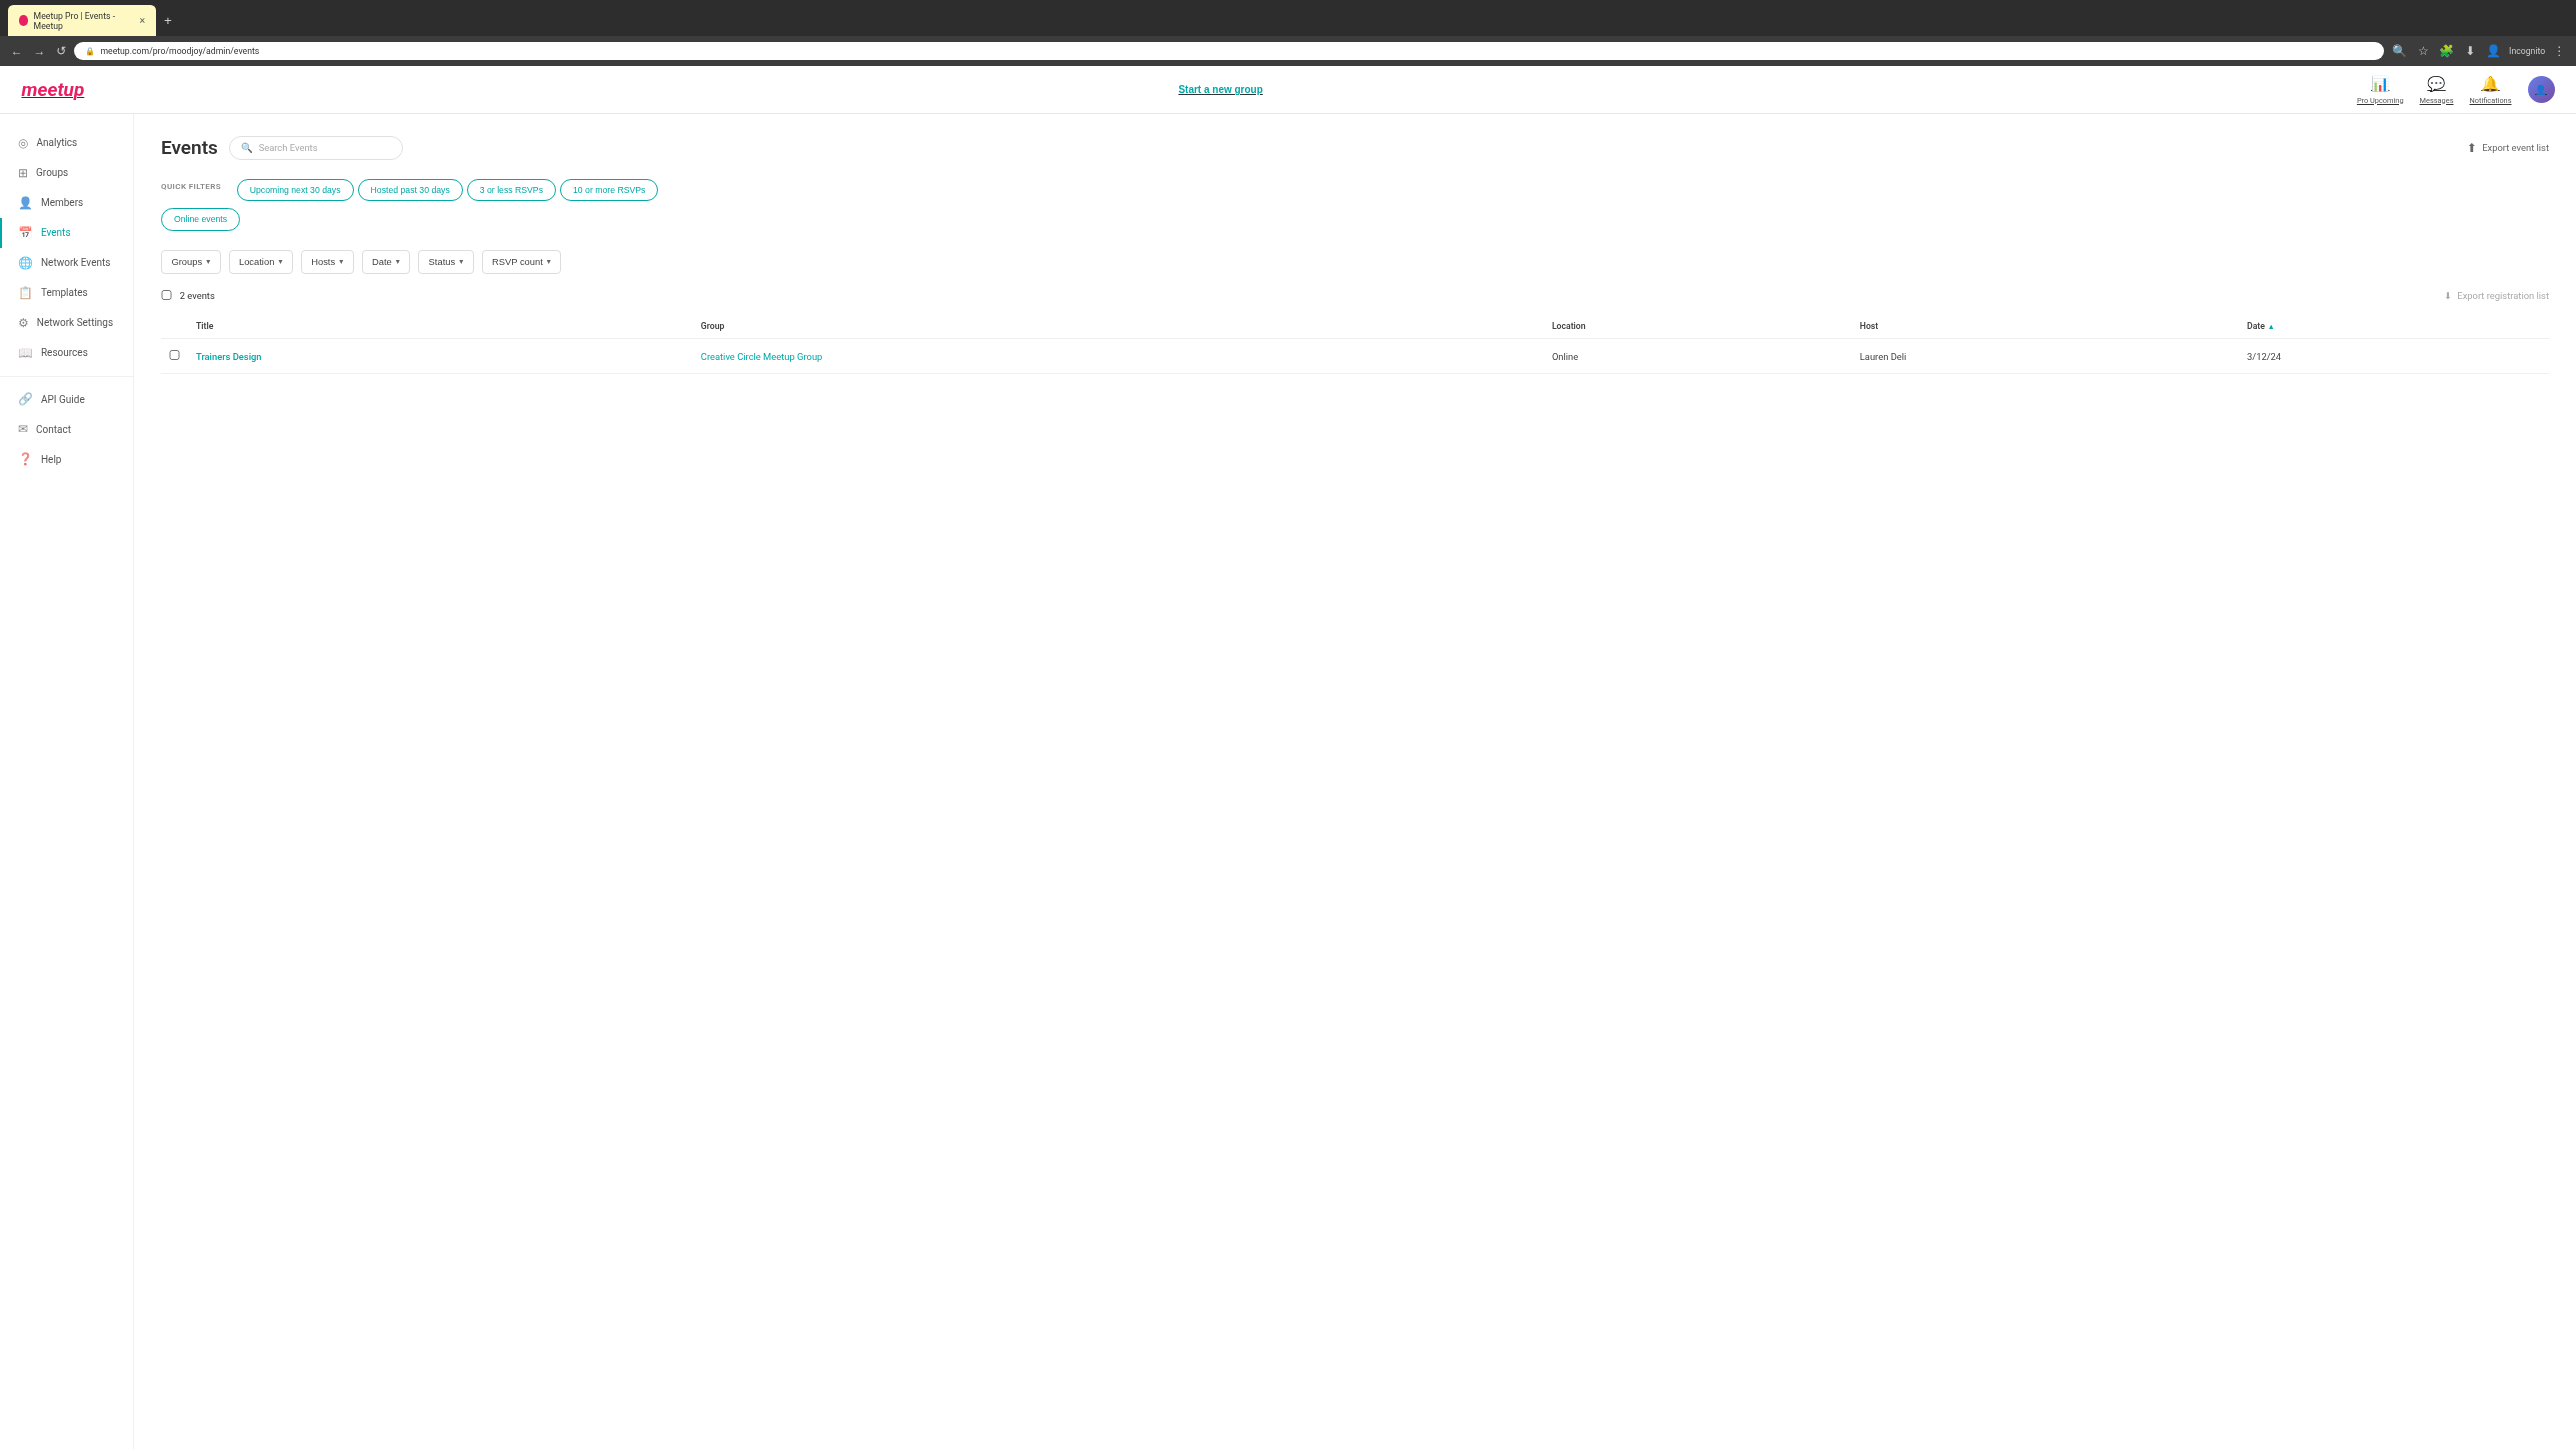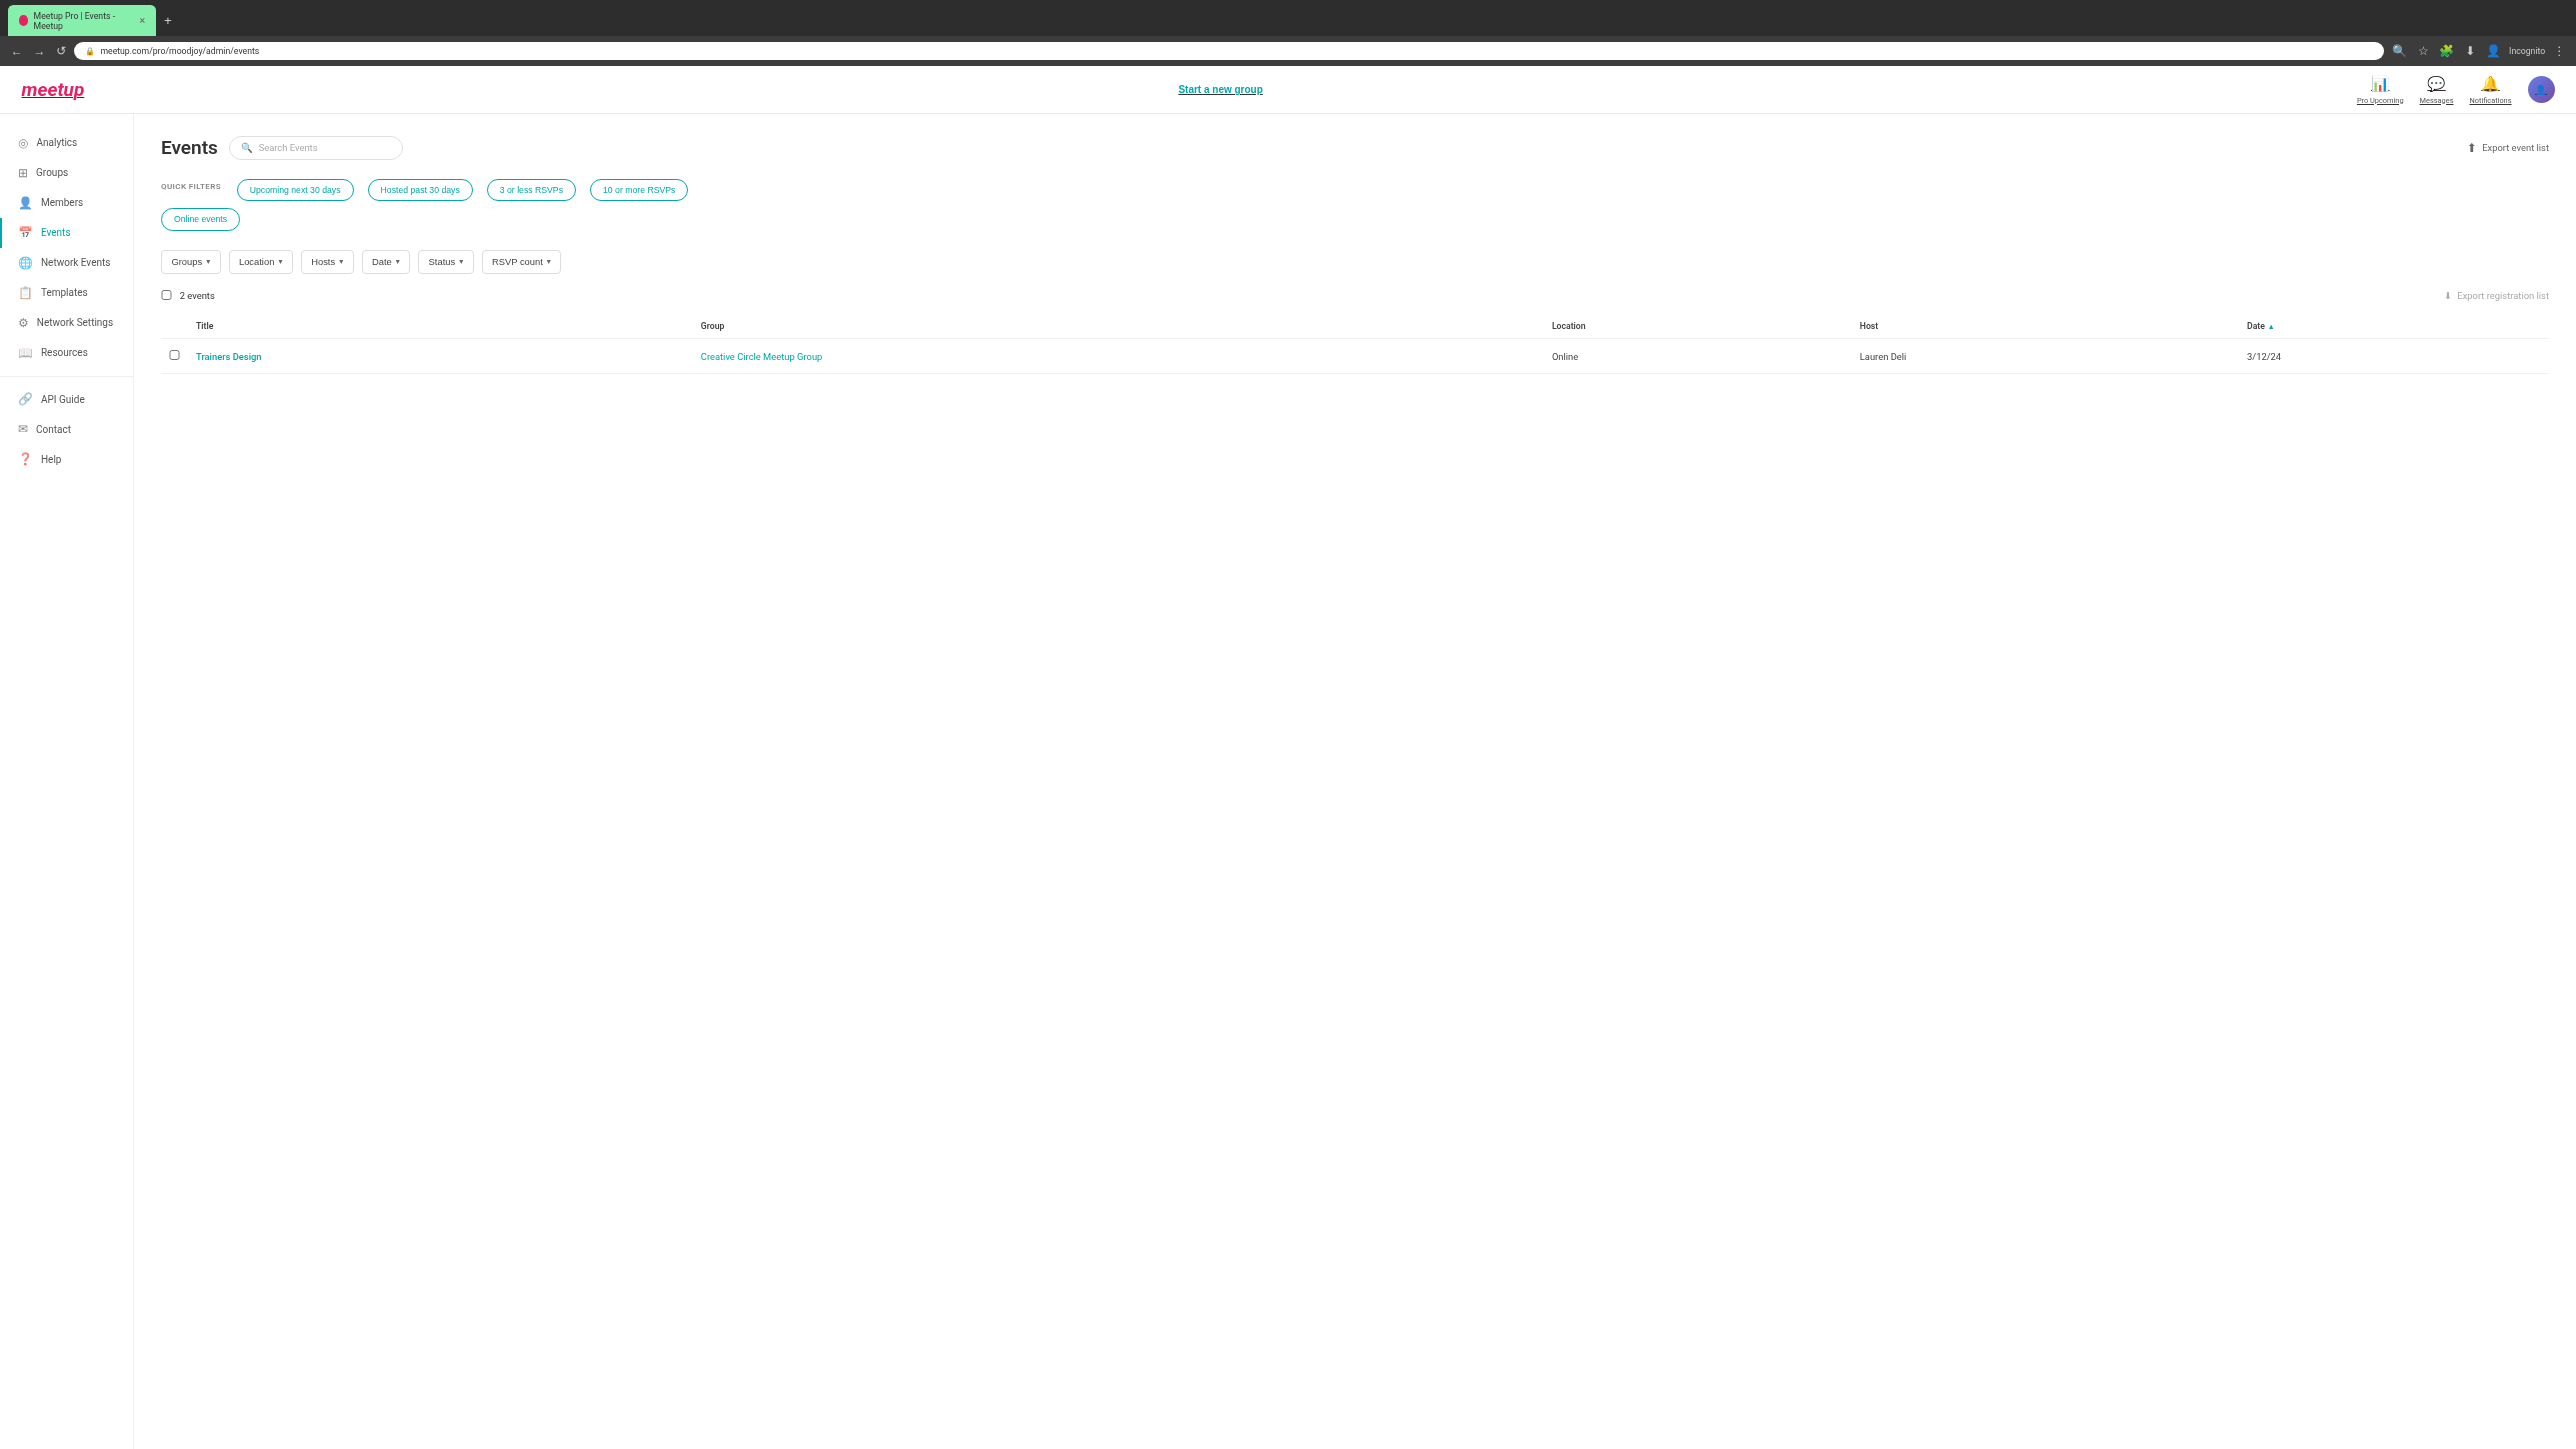--- a/index.html
+++ b/index.html
@@ -1,21 +1,21 @@
 <!DOCTYPE html>
 <html style="font-size:10.7px"><head>
   <meta charset="utf-8">
   <style>
     * { box-sizing: border-box; margin: 0; padding: 0; }
     body { font-family: -apple-system, BlinkMacSystemFont, 'Segoe UI', Roboto, sans-serif; background: #fff; color: #333; font-size: 9.4px; }
 
     
     .browser-chrome { background: #2d2d2d; width: 100%; }
     .browser-tab-bar { display: flex; align-items: center; padding: 5.4px 8px 0; background: #2d2d2d; gap: 2.7px; }
-    .browser-tab { display: flex; align-items: center; gap: 5.4px; background: #86efac; border-radius: 5.4px 5.4px 0 0; padding: 5.4px 10.7px; font-size: 8.7px; color: #333; max-width: 148px; }
+    .browser-tab { display: flex; align-items: center; gap: 5.4px; background: #fef9c3; border-radius: 5.4px 5.4px 0 0; padding: 5.4px 10.7px; font-size: 8.7px; color: #333; max-width: 148px; }
     .browser-tab .tab-favicon { width: 10.7px; height: 10.7px; background: #e91e63; border-radius: 50%; display: inline-block; }
     .browser-tab .tab-close { margin-left: auto; color: #666; cursor: pointer; font-size: 10.7px; }
     .browser-tab-new { background: none; border: none; color: #ccc; font-size: 13.4px; padding: 2.7px 5.4px; cursor: pointer; }
     .browser-controls { display: flex; align-items: center; padding: 5.4px 8px; background: #3c3c3c; gap: 5.4px; }
     .browser-nav-btn { background: none; border: none; color: #ccc; font-size: 12px; cursor: pointer; padding: 2.7px; border-radius: 2.7px; }
     .browser-address-bar { flex: 1; background: #fff; border-radius: 13.4px; padding: 4px 10.7px; font-size: 8.7px; color: #333; display: flex; align-items: center; gap: 5.4px; }
     .browser-address-bar .lock-icon { color: #555; font-size: 8px; }
     .browser-address-text { flex: 1; color: #333; }
     .browser-actions { display: flex; align-items: center; gap: 5.4px; }
     .browser-action-btn { background: none; border: none; color: #ccc; font-size: 12px; cursor: pointer; padding: 2.7px; }
@@ -48,21 +48,21 @@
     
     .page-header { display: flex; align-items: center; gap: 10.7px; margin-bottom: 19px; }
     .page-title { font-size: 19px; font-weight: 600; color: #333; }
     .search-box { display: flex; align-items: center; gap: 5.4px; border: 0.7px solid #e0e0e0; border-radius: 16px; padding: 5.4px 12px; color: #aaa; font-size: 9.4px; cursor: text; flex: 0 0 174px; }
     .export-btn { margin-left: auto; display: flex; align-items: center; gap: 5.4px; color: #666; font-size: 9.4px; cursor: pointer; }
     .export-icon { font-size: 12px; }
 
     
     .quick-filters-section { margin-bottom: 19px; }
     .quick-filters-label { font-size: 8px; font-weight: 600; color: #888; text-transform: uppercase; letter-spacing: 0.05em; margin-bottom: 8px; display: inline-block; margin-right: 13.4px; vertical-align: middle; }
-    .quick-filters-buttons { display: inline-flex; flex-wrap: wrap; gap: 14px; vertical-align: middle; }
+    .quick-filters-buttons { display: inline-flex; flex-wrap: wrap; gap: 4px; vertical-align: middle; }
     .filter-chip { border: 1px solid #00a8a8; border-radius: 16px; padding: 5.4px 12px; font-size: 8.7px; color: #00a8a8; background: #fff; cursor: pointer; }
     .filter-chip-online { border: 1px solid #00a8a8; border-radius: 16px; padding: 5.4px 12px; font-size: 8.7px; color: #00a8a8; background: #fff; cursor: pointer; display: inline-block; margin-top: 6.7px; }
 
     
     .dropdown-filters { display: flex; gap: 8px; margin-bottom: 16px; flex-wrap: wrap; }
     .dropdown-filter { display: flex; align-items: center; gap: 4px; border: 0.7px solid #ddd; border-radius: 4px; padding: 5.4px 9.4px; font-size: 9.4px; color: #444; cursor: pointer; background: #fff; }
     .dropdown-arrow { font-size: 8px; color: #666; }
 
     
     .events-meta { display: flex; align-items: center; margin-bottom: 14px; }

